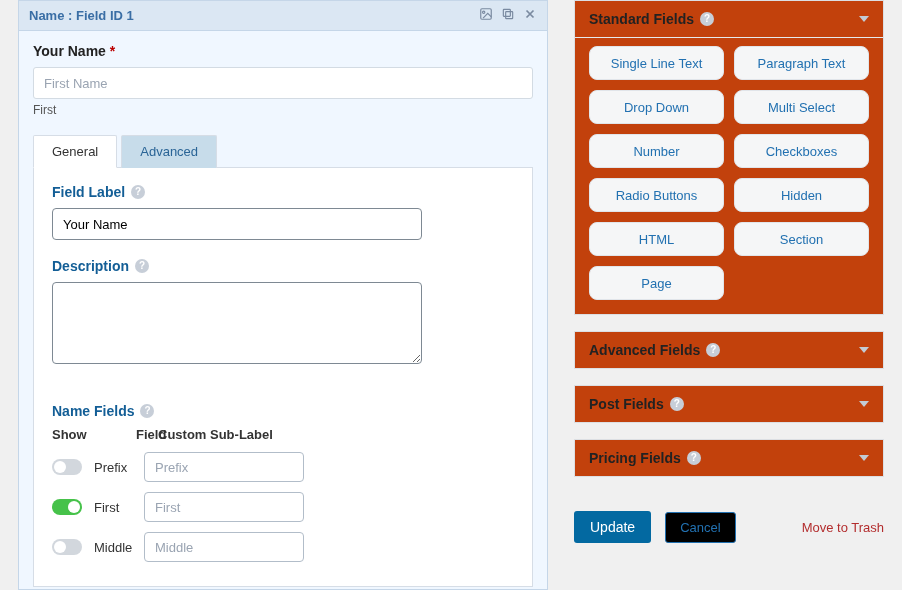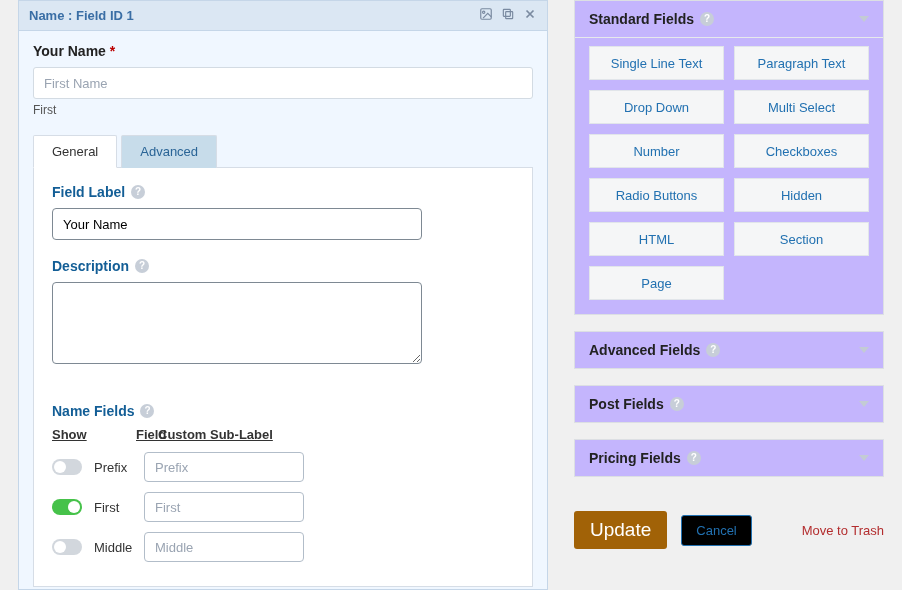--- a/index.html
+++ b/index.html
@@ -69,21 +69,21 @@
     align-items: center; justify-content: center; line-height: 1;
   }
   .txt-input {
     width: 370px; height: 32px; border: 1px solid #7e8993; border-radius: 4px;
     padding: 0 10px; font-size: 13px; background: #fff; margin-bottom: 18px;
   }
   .txt-area {
     width: 370px; height: 82px; border: 1px solid #7e8993; border-radius: 4px;
     padding: 8px 10px; font-size: 13px; background: #fff; resize: both; margin-bottom: 36px;
   }
-  .subfields-header { display: flex; gap: 22px; font-size: 13px; color: #333; font-weight: 600; margin-bottom: 10px; text-decoration: underline; }
+  .subfields-header { display: flex; gap: 22px; font-size: 13px; color: #333; font-weight: 600; margin-bottom: 10px; }
   .subfields-header .c1 { width: 84px; }
   .subfield-row { display: flex; align-items: center; margin-bottom: 10px; }
   .toggle {
     width: 30px; height: 16px; border-radius: 10px; background: #d2d7dd;
     position: relative; cursor: pointer; margin-right: 12px;
   }
   .toggle .knob {
     width: 12px; height: 12px; background: #fff; border-radius: 50%;
     position: absolute; top: 2px; left: 2px; transition: none;
   }
@@ -93,47 +93,47 @@
   .subfield-input {
     width: 160px; height: 30px; border: 1px solid #b2bdc9; border-radius: 4px;
     padding: 0 10px; font-size: 13px; background: #fff;
   }
   .subfield-input::placeholder { color: #9aa4b2; }
   
   .right-col {
     flex: 1; padding: 0 18px 0 14px;
   }
   .panel {
-    background: #c4b5fd; border: 1px solid #dcdfe3; margin-bottom: 16px;
+    background: #c2410c; border: 1px solid #dcdfe3; margin-bottom: 16px;
   }
   .panel-head {
     padding: 10px 14px; font-weight: 700; font-size: 14px; color: #222;
     display: flex; align-items: center; justify-content: space-between;
   }
   .panel-head .lhs { display: flex; align-items: center; gap: 6px; }
   .caret {
     width: 0; height: 0; border-left: 5px solid transparent;
     border-right: 5px solid transparent; border-top: 6px solid #c3cbd4;
     cursor: pointer;
   }
   .panel-body {
     padding: 8px 14px 14px; display: flex; flex-wrap: wrap; gap: 10px; border-top: 1px solid #e6e9ec;
   }
   .field-btn {
     flex: 0 0 calc(50% - 5px); height: 34px;
     background: #f5f6f7; border: 1px solid #e1e5ea; color: #2271b1;
-    font-size: 13px; border-radius: 0; cursor: pointer;
+    font-size: 13px; border-radius: 8px; cursor: pointer;
     display: flex; align-items: center; justify-content: center;
   }
   .action-row {
     display: flex; align-items: center; margin-top: 34px; gap: 14px;
   }
   .btn-primary {
-    background: #a16207; color: #fff; border: none; border-radius: 3px;
-    padding: 8px 16px; font-size: 19px; cursor: pointer;
+    background: #0369a1; color: #fff; border: none; border-radius: 3px;
+    padding: 8px 16px; font-size: 14px; cursor: pointer;
   }
   .btn-secondary {
     background: #000000; color: #2271b1; border: 1px solid #2271b1; border-radius: 3px;
     padding: 7px 14px; font-size: 13px; cursor: pointer;
   }
   .trash-link {
     margin-left: auto; color: #b32d2e; cursor: pointer; font-size: 13px;
   }
 </style>
 </head>

